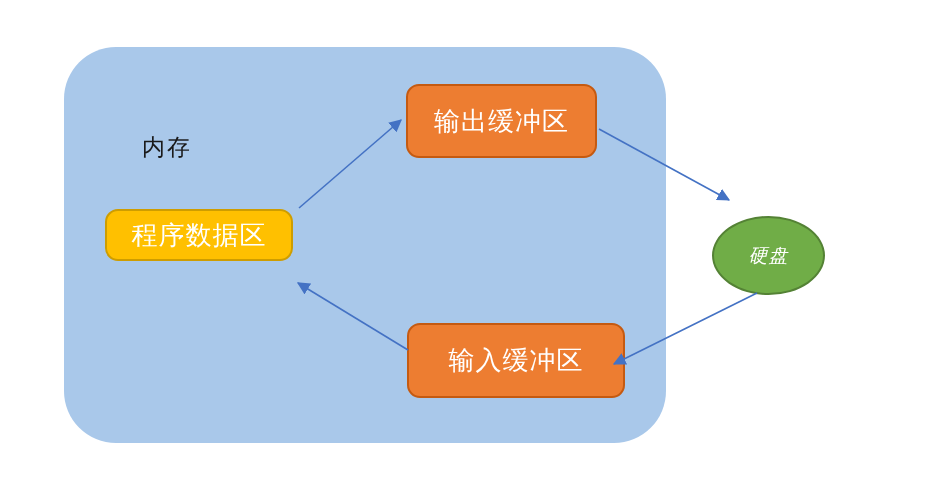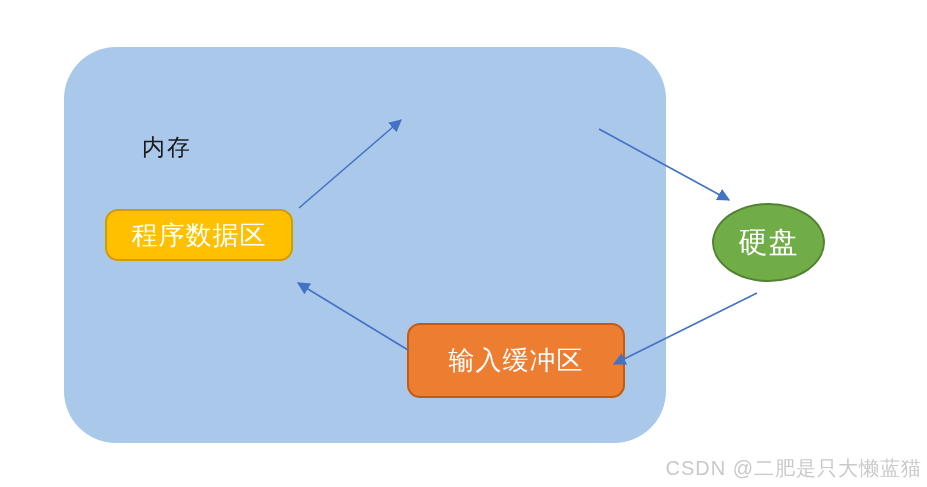--- a/index.html
+++ b/index.html
@@ -66,27 +66,28 @@
   .node-input {
     left: 407px;
     top: 323px;
     width: 218px;
     height: 75px;
     background: var(--buffer-fill, #ED7D31);
     border: 2px solid var(--buffer-border, #C55A11);
   }
   .node-disk {
     left: 712px;
-    top: 203px;
+    top: 216px;
     width: 113px;
     height: 79px;
     background: var(--disk-fill, #70AD47);
     border: 2px solid var(--disk-border, #548235);
     border-radius: 50%;
-    font-size: 29px;
+    font-size: 19px;
+    font-style: italic;
   }
   .edges-overlay {
     position: absolute;
     left: 0;
     top: 0;
     width: 927px;
     height: 487px;
     pointer-events: none;
   }
   .edge {
@@ -109,20 +110,23 @@
 </style>
 </head>
 <body>
 
 <div class="stage">
 
   <div class="memory-region"></div>
 
   <div class="memory-label">内存</div>
 
+  <div class="node node-rect node-output">
+    <span>输出缓冲区</span>
+  </div>
 
   <div class="node node-rect node-program">
     <span>程序数据区</span>
   </div>
 
   <div class="node node-rect node-input">
     <span>输入缓冲区</span>
   </div>
 
   <div class="node node-disk">
@@ -134,15 +138,14 @@
       <marker id="ah" viewBox="0 0 10 10" refX="9" refY="5" markerWidth="8" markerHeight="8" orient="auto-start-reverse">
         <path class="arrowhead-shape" d="M0,0 L10,5 L0,10 z"></path>
       </marker>
     </defs>
     <line class="edge" x1="299" y1="208" x2="401" y2="120" marker-end="url(#ah)"></line>
     <line class="edge" x1="599" y1="129" x2="729" y2="200" marker-end="url(#ah)"></line>
     <line class="edge" x1="757" y1="293" x2="614" y2="364" marker-end="url(#ah)"></line>
     <line class="edge" x1="408" y1="350" x2="298" y2="283" marker-end="url(#ah)"></line>
   </svg>
 
-  <div class="watermark">CSDN @二肥是只大懒蓝猫</div>
 
 </div>
 
 </body></html>

